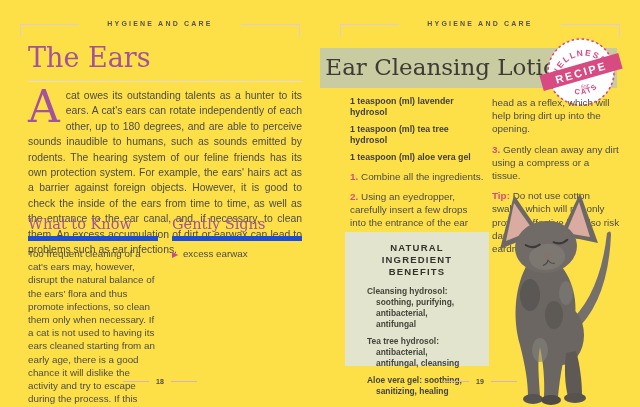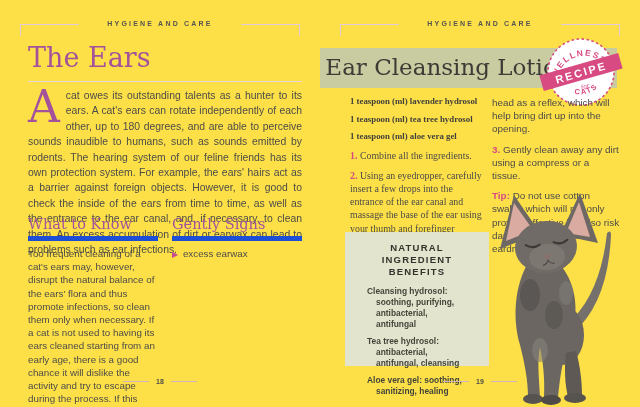--- a/index.html
+++ b/index.html
@@ -30,21 +30,21 @@
 
   
   .folio{position:absolute;bottom:22px;left:0;right:0;text-align:center;font-size:7px;font-weight:bold;color:#4c4b49;}
   .folio .rule{display:inline-block;width:26px;height:1px;background:#cfb4c8;vertical-align:middle;margin:0 7px 2px 7px;}
 
   
   .banner{position:absolute;top:48px;left:0;width:297px;height:40px;background:#c9cba1;}
   .banner h1{margin:0;position:absolute;left:0;right:40px;top:6px;text-align:center;font-family:"DejaVu Serif",serif;font-weight:normal;font-size:23px;color:#3c3b35;}
   .badge{position:absolute;top:30px;left:218px;width:86px;height:84px;}
 
-  .rcol1{position:absolute;top:96px;left:30px;width:136px;font-family:Liberation Serif, serif;}
+  .rcol1{position:absolute;top:96px;left:30px;width:136px;}
   .rcol2{position:absolute;top:96px;left:172px;width:128px;}
   .ingredient{margin:0 0 7px 0;font-size:8.8px;font-weight:bold;color:#403f3c;line-height:10.5px;}
   .step{margin:0 0 7px 0;font-size:9.9px;line-height:13.2px;color:#4c4b49;}
   .stepnum{color:#d84a82;font-weight:bold;}
   .tiplabel{color:#d84a82;font-weight:bold;}
 
   .benefits{position:absolute;top:232px;left:25px;width:144px;height:134px;background:#e3e4cd;padding:10px 22px;box-sizing:border-box;}
   .benefits h3{margin:0 0 8px 0;text-align:center;font-size:9.5px;letter-spacing:1.2px;color:#33322c;font-weight:bold;line-height:12px;}
   .benefit-item{margin:0 0 6px 0;font-size:8.4px;font-weight:bold;color:#44453a;line-height:11px;padding-left:9px;text-indent:-9px;}
 

